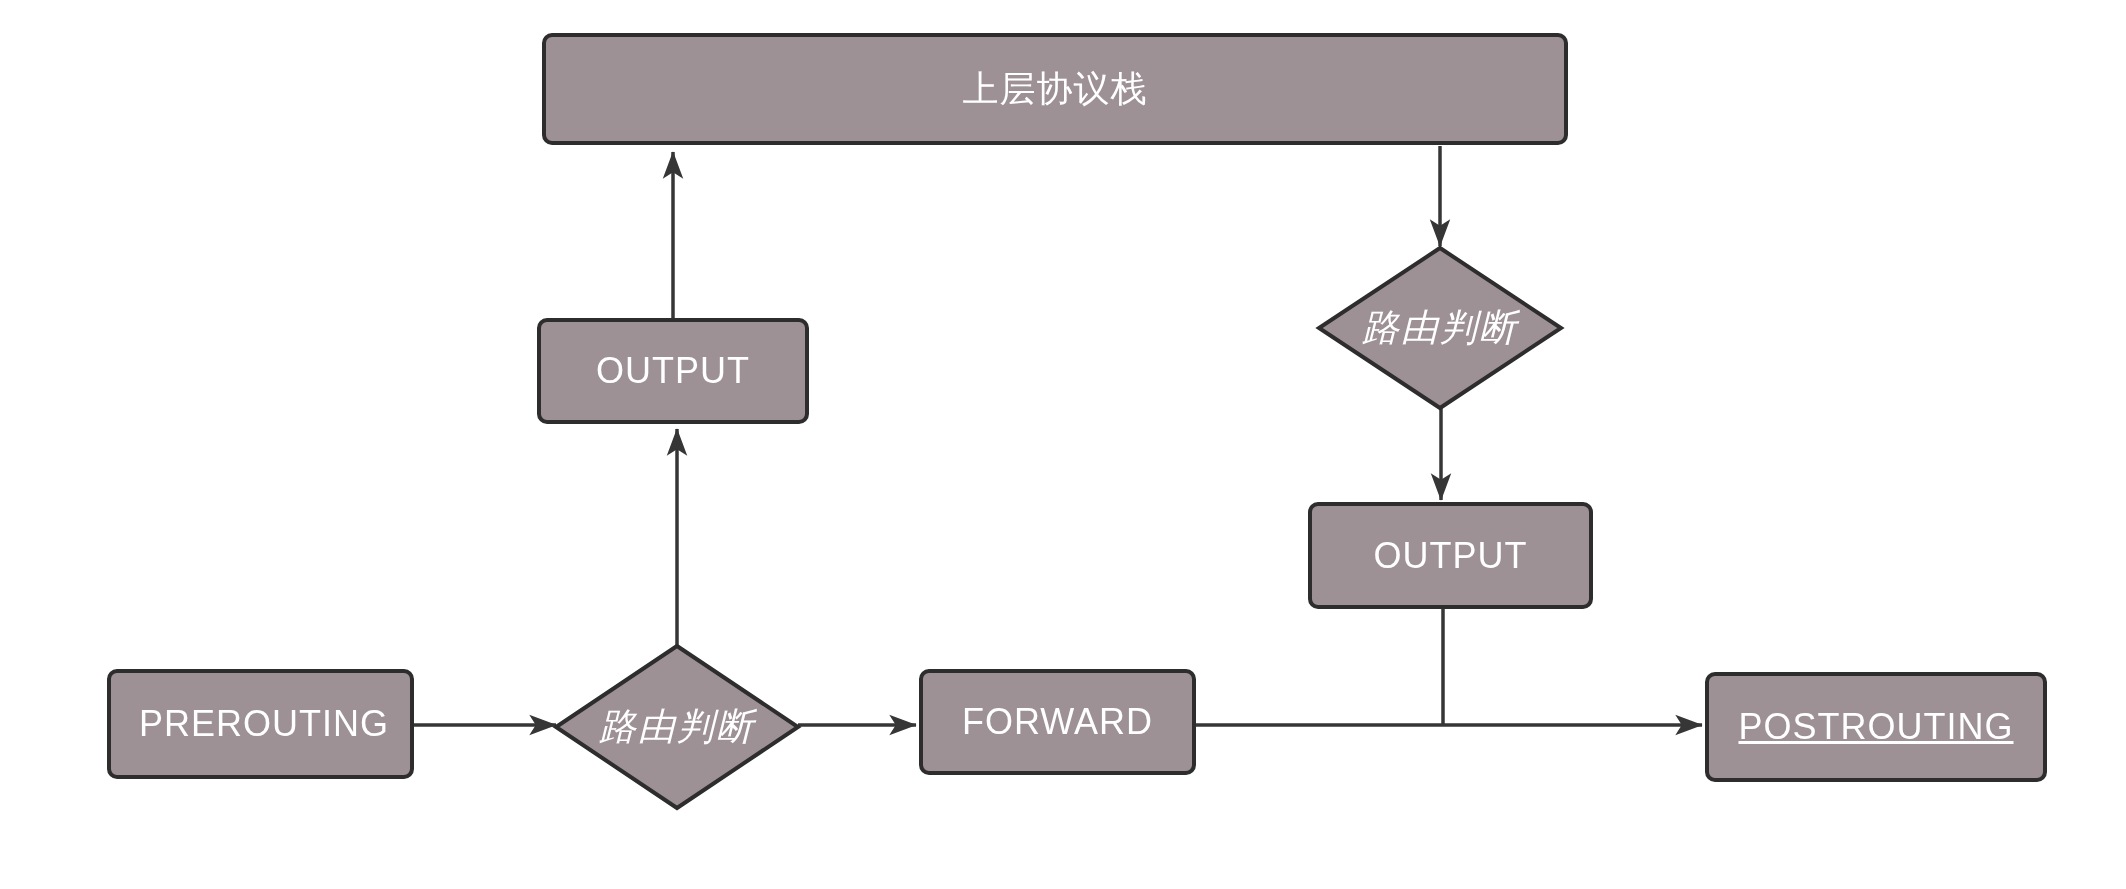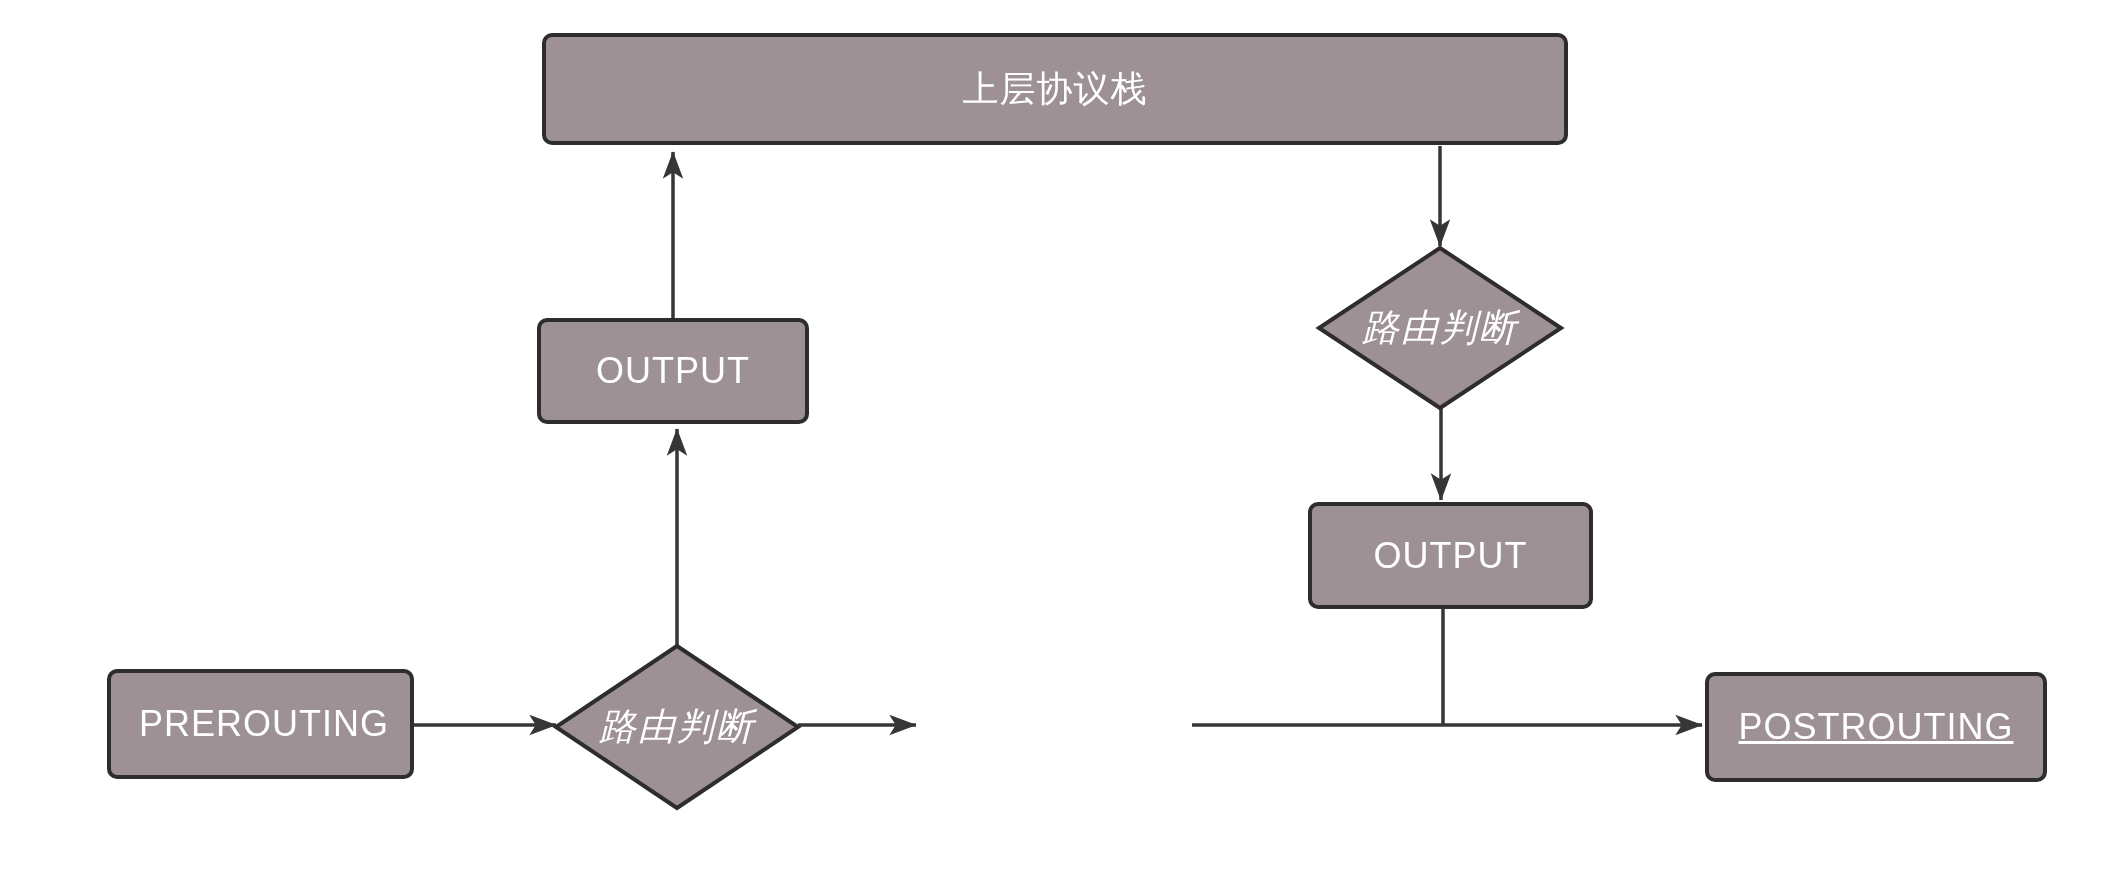--- a/index.html
+++ b/index.html
@@ -79,20 +79,23 @@
   </div>
 
   <div class="node" style="left:537px;top:318px;width:272px;height:106px;">
     <span>OUTPUT</span>
   </div>
 
   <div class="node" style="left:107px;top:669px;width:307px;height:110px;padding-left:7px;">
     <span>PREROUTING</span>
   </div>
 
+  <div class="node" style="left:919px;top:669px;width:277px;height:106px;">
+    <span>FORWARD</span>
+  </div>
 
   <div class="node" style="left:1308px;top:502px;width:285px;height:107px;">
     <span>OUTPUT</span>
   </div>
 
   <div class="node" style="left:1705px;top:672px;width:342px;height:110px;text-decoration:underline;">
     <span>POSTROUTING</span>
   </div>
 
   <div class="diamond-label" style="left:556px;top:646px;width:242px;height:162px;">路由判断</div>

